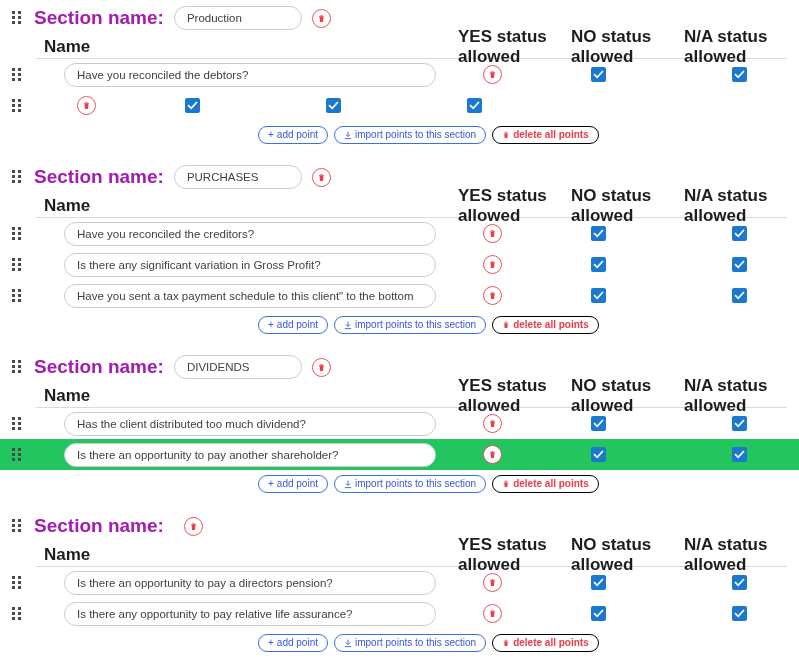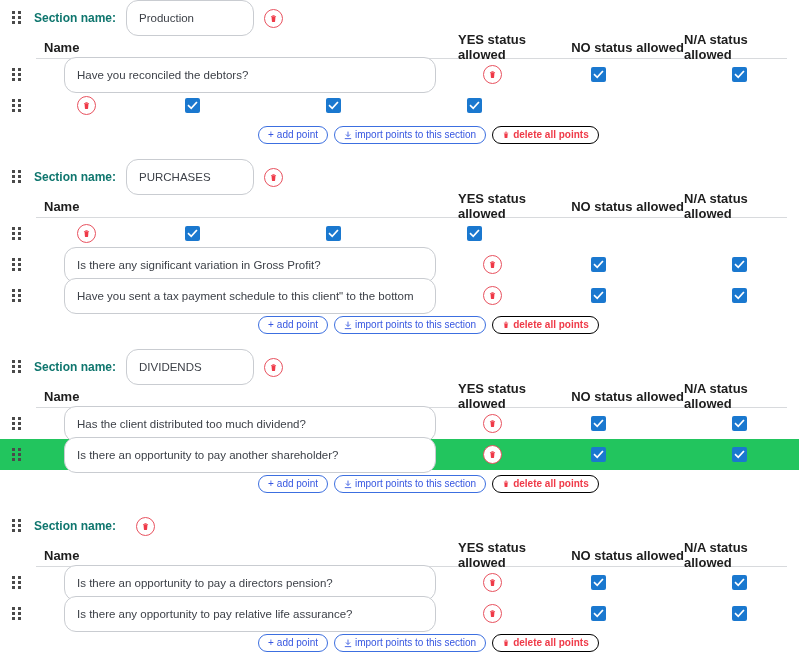--- a/index.html
+++ b/index.html
@@ -17,28 +17,28 @@
   .section { width: 799px; }
 
   .section-head {
     display: flex;
     align-items: center;
     height: 36px;
     padding-left: 12px;
   }
   .section-head .drag { margin-right: 10px; }
   .section-label {
-    font-size: 12px;
+    font-size: 19px;
     font-weight: bold;
-    color: #0f766e;
+    color: #a21caf;
     margin-right: 10px;
     white-space: nowrap;
   }
   .pill-input {
-    height: 36px;
+    height: 24px;
     border: 1px solid #c9ccd1;
     border-radius: 12px;
     background: #fff;
     font-family: "Liberation Sans", sans-serif;
     font-size: 11.5px;
     color: #3d4148;
     padding: 0 12px;
     outline: none;
   }
   .section-name-input { width: 128px; }
@@ -70,21 +70,21 @@
   }
   .del-circle svg { display:block; }
 
   
   .table-wrap { padding-left: 0; }
 
   .col-head {
     display: flex;
     align-items: center;
     height: 22px;
-    font-size: 13px;
+    font-size: 17px;
     font-weight: bold;
     color: #1d1d1d;
   }
   .hr {
     height: 1px;
     background: #d8dadd;
     margin-left: 36px;
     margin-right: 12px;
   }
 
@@ -335,20 +335,23 @@
           <div class="c-drag">
             <span class="drag">
               <i></i>
               <i></i>
               <i></i>
               <i></i>
               <i></i>
               <i></i>
             </span>
           </div>
+          <div class="c-name">
+            <input class="pill-input name-input" value="Have you reconciled the creditors?" style="">
+          </div>
           <div class="c-del">
             <button class="del-circle">
               <svg width="9" height="9" viewBox="0 0 12 12">
                 <path d="M4.5 1.3h3v1h-3z" fill="#ef3a48"></path>
                 <rect x="2.6" y="2.5" width="6.8" height="1" rx="0.3" fill="#ef3a48"></rect>
                 <path d="M3.4 3.9h5.2l-0.5 6.1a0.6 0.6 0 0 1-0.6 0.55H4.5a0.6 0.6 0 0 1-0.6-0.55z" fill="#ef3a48"></path>
               </svg>
             </button>
           </div>
           <div class="c-chk">

